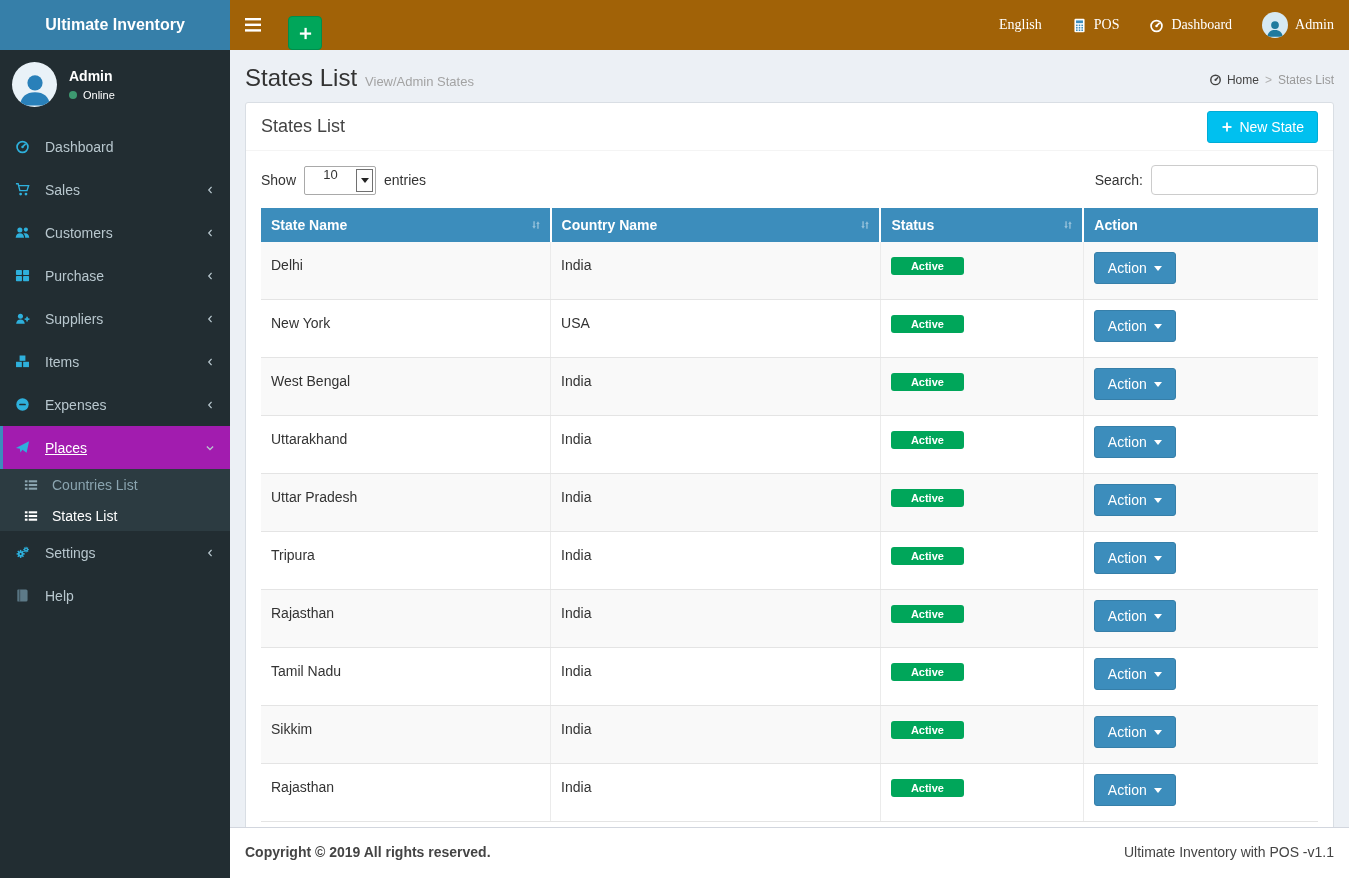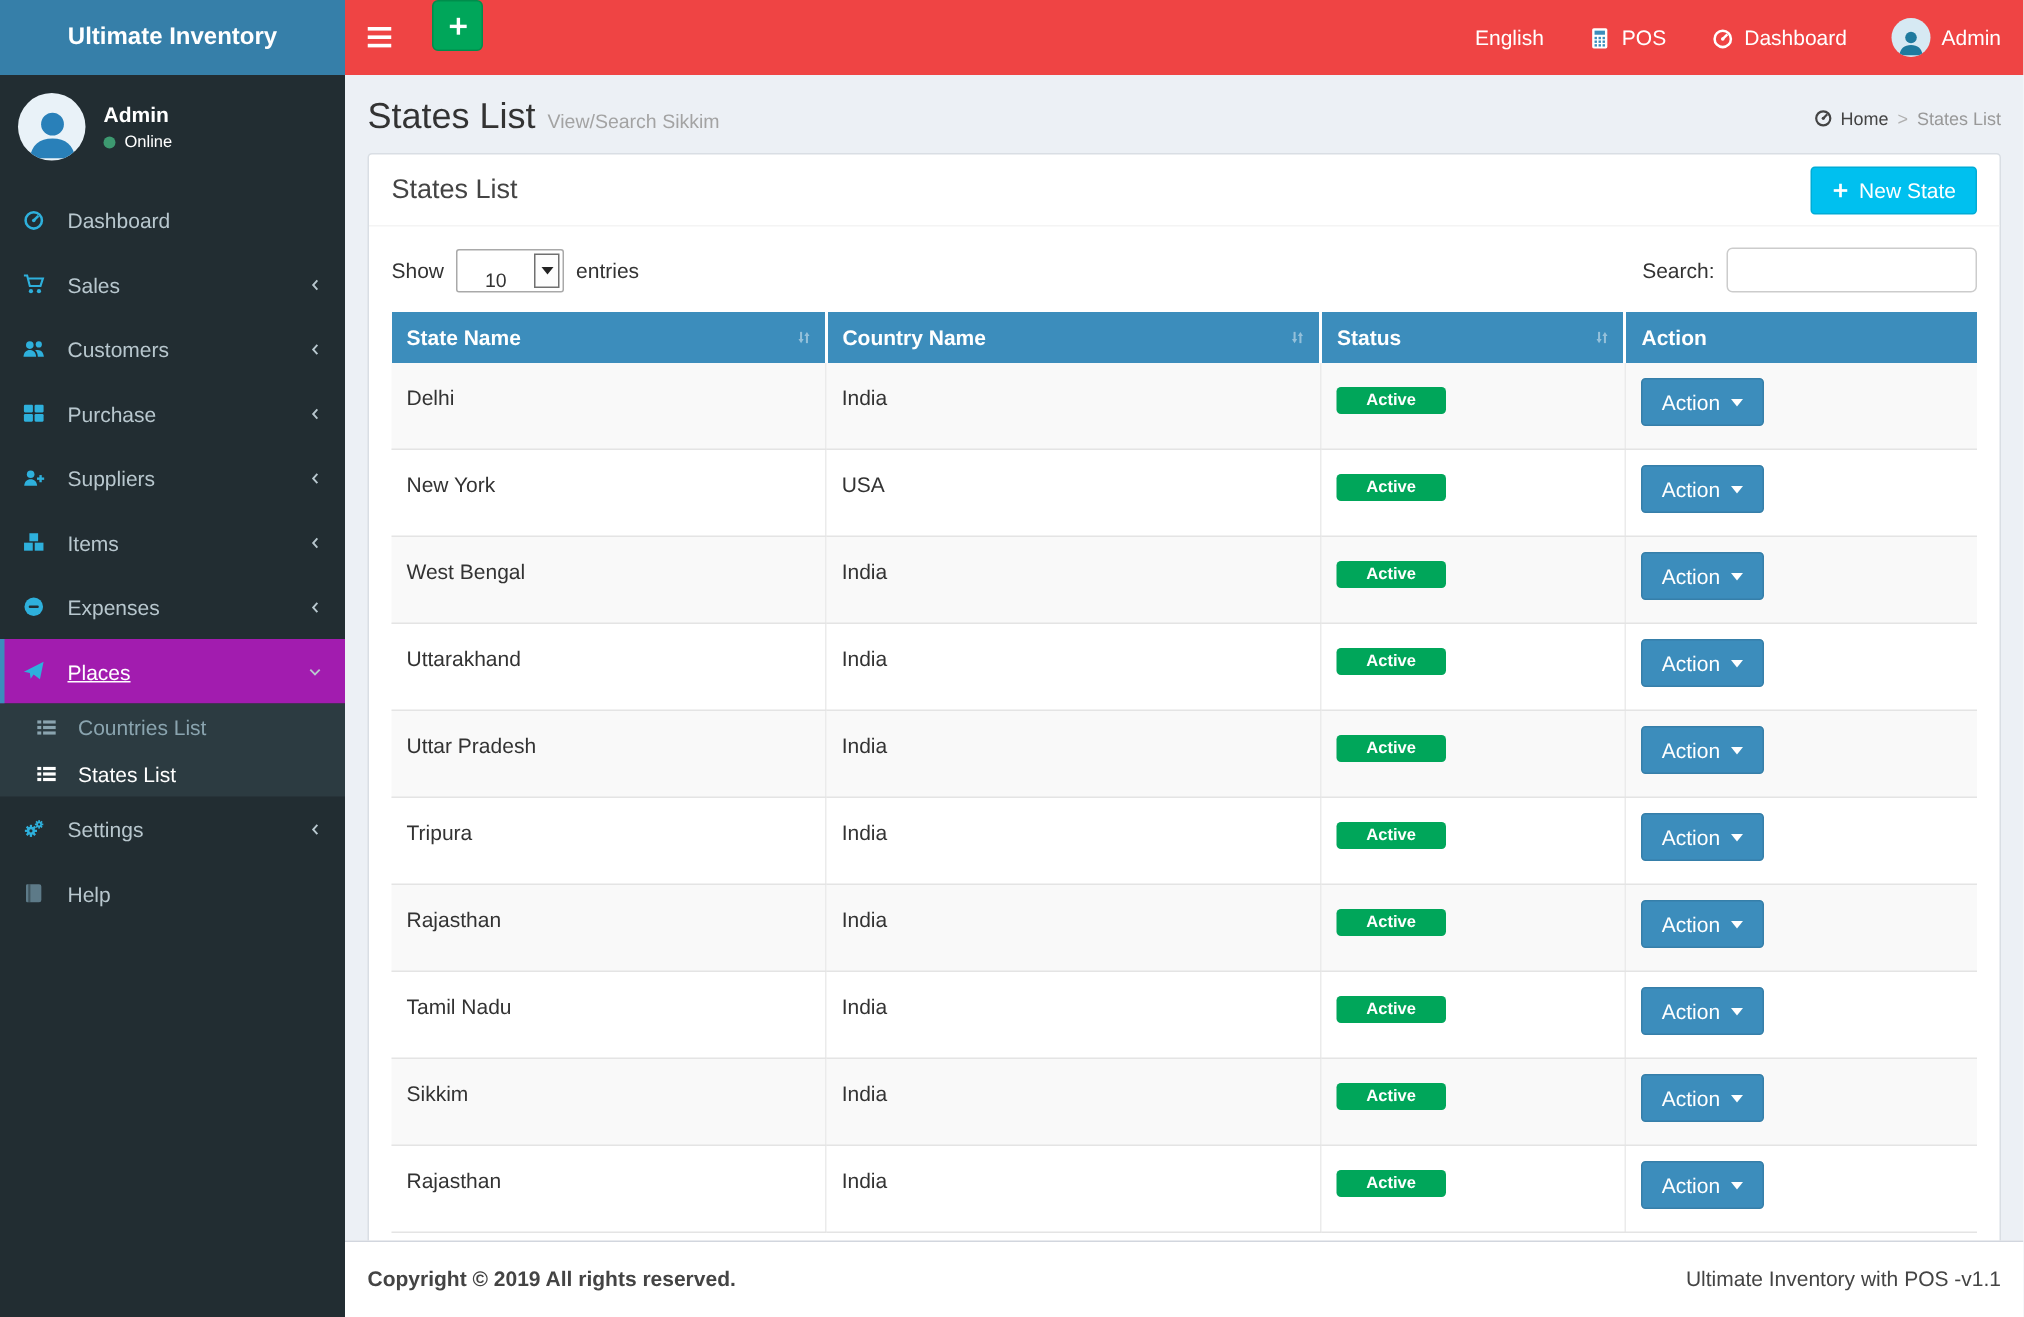--- a/index.html
+++ b/index.html
@@ -3,21 +3,21 @@
 <meta charset="utf-8">
 <style>
   * { margin:0; padding:0; box-sizing:border-box; }
   html,body { width:1349px; height:878px; }
   body { font-family:"Liberation Sans", sans-serif; background:#ecf0f5; color:#333; overflow:hidden; }
   .app { position:relative; width:1349px; height:878px; }
 
   
   .main-header { position:absolute; top:0; left:0; right:0; height:50px; display:flex; z-index:10; }
   .logo { width:230px; height:50px; background:#367fa9; color:#fff; font-size:16px; font-weight:bold; text-align:center; line-height:50px; cursor:pointer; }
-  .navbar { flex:1; background:#ef4444; display:flex; align-items:flex-start; }
+  .navbar { flex:1; background:#a16207; display:flex; align-items:flex-end;font-family:Liberation Serif, serif; }
   .hamburger { padding:0 15px; height:50px; display:flex; align-items:center; cursor:pointer; color:#fff; }
   .quick-add { margin-left:12px; width:34px; height:34px; background:#00a65a; border:1px solid #008d4c; border-radius:4px; color:#fff; display:flex; align-items:center; justify-content:center; cursor:pointer; }
   .nav-right { margin-left:auto; display:flex; align-items:center; height:50px; }
   .nav-link { display:flex; align-items:center; gap:7px; padding:0 15px; height:50px; color:#fff; font-size:14px; text-decoration:none; cursor:pointer; }
   .nav-avatar { width:26px; height:26px; border-radius:50%; background:#d6e9f3; color:#1f7a9e; display:flex; align-items:flex-end; justify-content:center; overflow:hidden; }
 
   
   .sidebar { position:absolute; top:50px; left:0; bottom:0; width:230px; background:#222d32; }
   .user-panel { display:flex; align-items:center; gap:12px; padding:12px 12px 14px 12px; }
   .user-avatar { width:45px; height:45px; border-radius:50%; background:#e9f2f8; color:#2980b9; overflow:hidden; display:flex; align-items:flex-end; justify-content:center; }
@@ -48,21 +48,21 @@
 
   
   .box { margin:10px 15px 0 15px; background:#fff; border:1px solid #d9dee4; border-radius:3px; position:relative; }
   .box-header { padding:13px 15px; border-bottom:1px solid #f4f4f4; position:relative; }
   .box-title { font-size:18px; color:#444; }
   .btn-new { position:absolute; right:15px; top:8px; background:#00c0ef; border:1px solid #00acd6; color:#fff; font-size:14px; padding:7px 13px; border-radius:3px; cursor:pointer; display:flex; align-items:center; gap:6px; font-family:inherit; }
   .box-body { padding:14px 15px 15px 15px; }
 
   .controls { display:flex; align-items:center; }
   .show-group { display:flex; align-items:center; gap:8px; font-size:14px; color:#333; }
-  .select-box { width:72px; height:29px; background:#fff; border:1px solid #a9a9a9; border-radius:2px; display:flex; align-items:flex-end; cursor:pointer; position:relative; }
+  .select-box { width:72px; height:29px; background:#fff; border:1px solid #a9a9a9; border-radius:2px; display:flex; align-items:flex-start; cursor:pointer; position:relative; }
   .select-box .sel-val { flex:1; text-align:center; font-size:13px; color:#333; }
   .sel-arrow { width:17px; height:23px; margin:2px 2px 2px 0; border:1px solid #707070; background:#fdfdfd; display:flex; align-items:center; justify-content:center; }
   .sel-arrow:after { content:""; border-left:4px solid transparent; border-right:4px solid transparent; border-top:5px solid #222; }
   .search-group { margin-left:auto; display:flex; align-items:center; gap:8px; font-size:14px; color:#333; }
   .search-input { width:167px; height:30px; border:1px solid #ccc; border-radius:4px; padding:0 8px; font-size:14px; font-family:inherit; }
 
   
   table.data { width:100%; border-collapse:collapse; margin-top:13px; table-layout:fixed; }
   th { background:#3c8dbc; color:#fff; text-align:left; font-size:14px; font-weight:bold; padding:9px 10px; position:relative; border-right:2px solid #fff; cursor:pointer; height:24px; }
   th:last-child { border-right:none; cursor:default; }
@@ -355,21 +355,21 @@
         </span>
         <span>Help</span>
       </li>
     </ul>
   </aside>
 
   <div class="content-wrapper">
 
     <div class="content-header">
       <span class="page-title">States List</span>
-      <span class="page-subtitle">View/Search Sikkim</span>
+      <span class="page-subtitle">View/Admin States</span>
       <div class="breadcrumb">
         <a class="home-link">
           <svg width="13" height="13" viewBox="0 0 16 16">
               <circle cx="8" cy="8.5" r="5.8" fill="none" stroke="#444" stroke-width="1.8"></circle>
               <path d="M8 8.5 L11.3 5.2" stroke="#444" stroke-width="1.8"></path>
               <circle cx="8" cy="8.5" r="1.3" fill="#444"></circle>
             </svg>
           <span>Home</span>
         </a>
         <span class="sep">&gt;</span>

